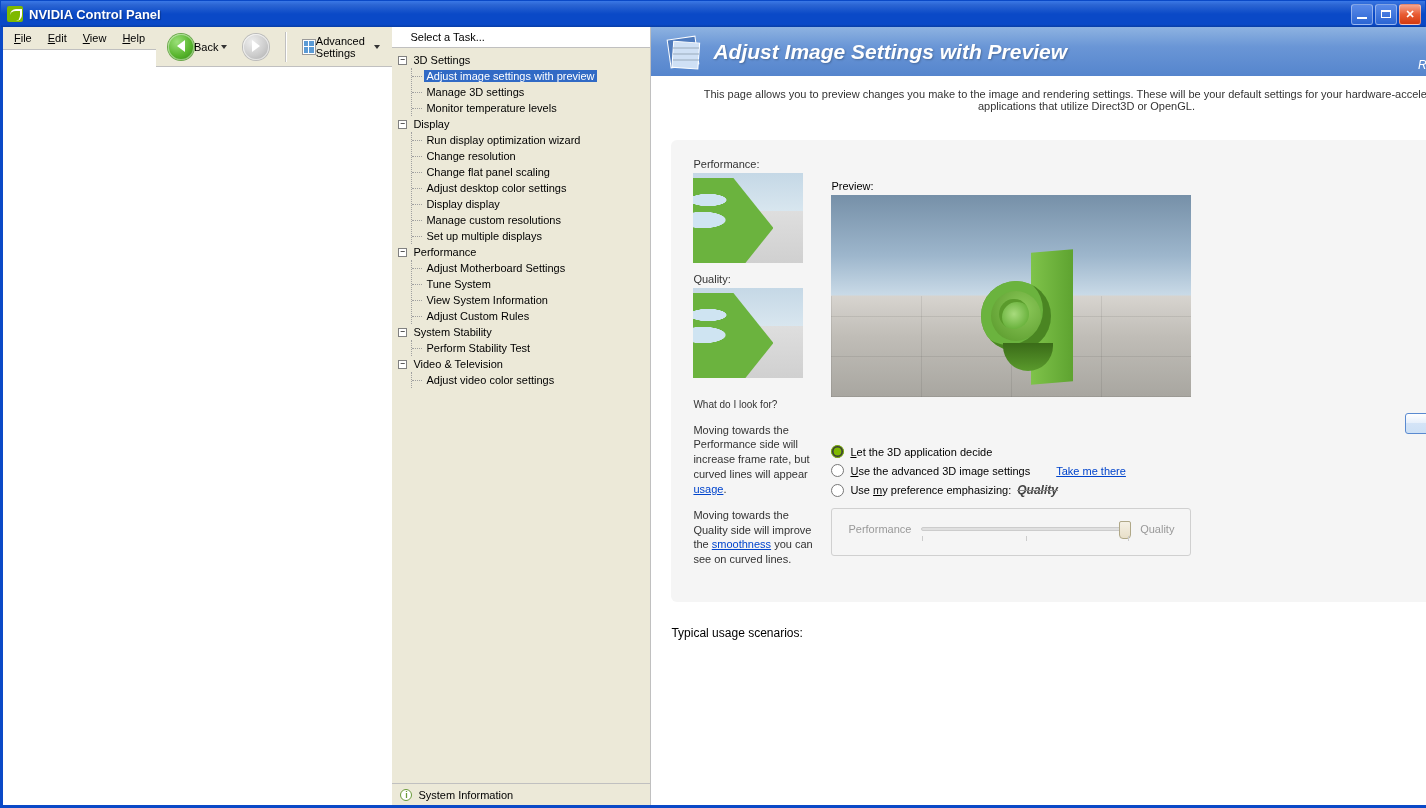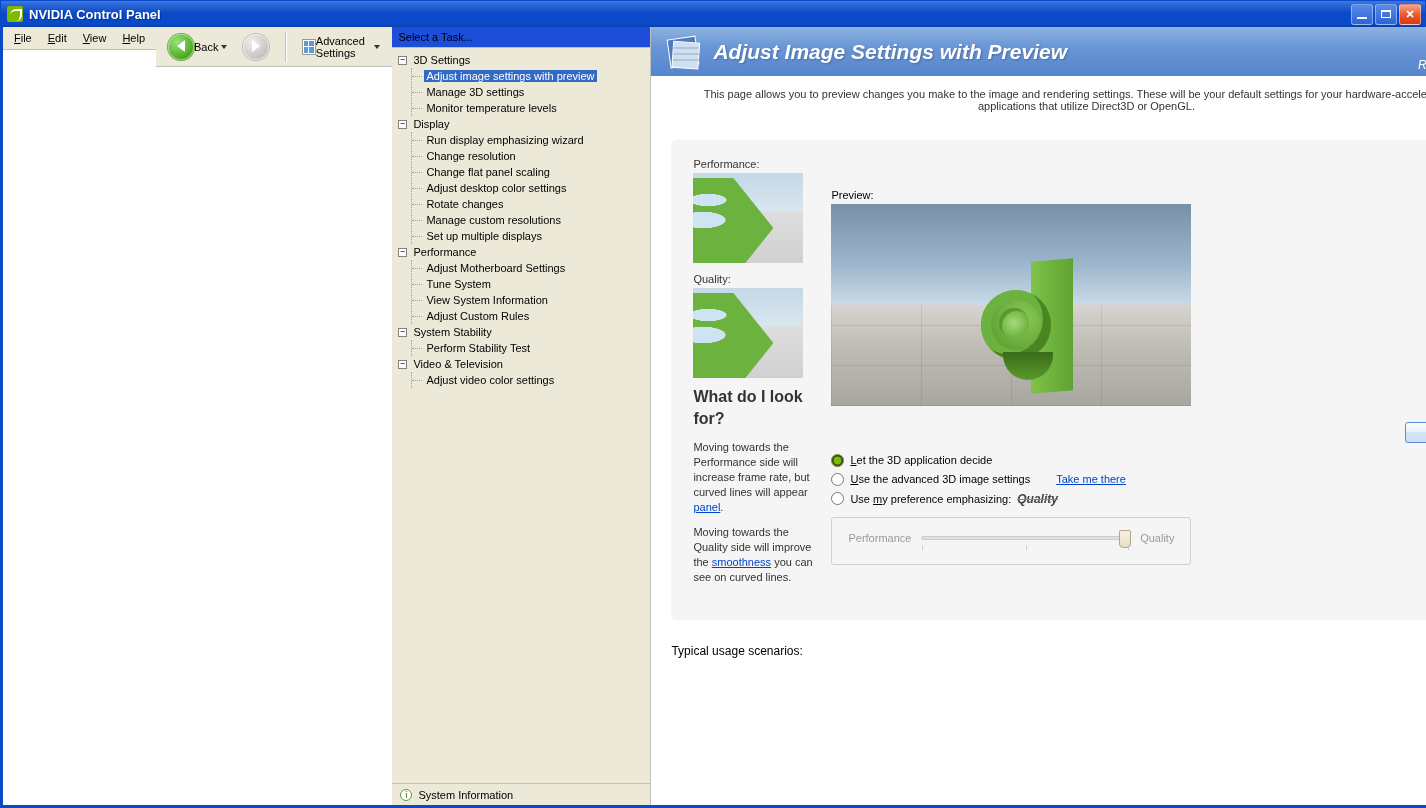--- a/index.html
+++ b/index.html
@@ -37,21 +37,21 @@
 .tbsplit { width:1px; height:30px; background:#c0c0c0; margin:0 6px; box-shadow:1px 0 0 #fff; }
 .advicon { width:20px; height:16px; border:1px solid #9a9a9a; background:#fff; display:grid; grid-template-columns:1fr 1fr; grid-template-rows:1fr 1fr; gap:1px; padding:1px; }
 .advicon div { background:#5b9bd5; }
 .tinychev { width:0; height:0; border-left:3px solid transparent; border-right:3px solid transparent; border-top:4px solid #333; display:inline-block; margin-left:3px; }
 
 
 .main { flex:1; display:flex; min-height:0; }
 
 
 .sidebar { width:259px; background:#ece9d8; border-right:1px solid #c0c0c0; display:flex; flex-direction:column; }
-.sidebar-head { padding:4px 6px; border-bottom:1px solid #c0c0c0; background:#1d4ed8; }
+.sidebar-head { padding:4px 18px; border-bottom:1px solid #c0c0c0; background:#ffffff; }
 .tree { flex:1; overflow:auto; padding:4px 2px 4px 6px; font-size:11px; color:#000; background:#ece9d8; position:relative; }
 .tree-row { display:flex; align-items:center; height:16px; white-space:nowrap; cursor:default; }
 .tree-toggle { width:9px; height:9px; border:1px solid #808080; background:#fff; display:flex; align-items:center; justify-content:center; font-size:8px; line-height:8px; margin-right:4px; color:#000; font-family:monospace; }
 .tree-label { padding:0 2px; }
 .tree-label.selected { background:#316ac5; color:#fff; }
 .tree-children { margin-left:13px; border-left:1px dotted #a0a0a0; padding-left:12px; position:relative; }
 .tree-children .tree-row { position:relative; }
 .tree-children .tree-row::before { content:""; position:absolute; left:-12px; top:8px; width:10px; border-top:1px dotted #a0a0a0; }
 .statusbar { height:22px; border-top:1px solid #c0c0c0; display:flex; align-items:center; padding:0 8px; gap:6px; background:#ece9d8; }
 .infoicon { width:12px; height:12px; border-radius:50%; background:#fff; border:1px solid #6a9a3a; color:#6a9a3a; font-weight:bold; font-size:9px; display:flex; align-items:center; justify-content:center; }
@@ -68,21 +68,21 @@
 .settings-panel { margin: 18px 20px 0 20px; background:#f5f5f5; border-radius:6px; padding:18px 22px 24px 22px; display:flex; gap:16px; align-items:center; width:830px; }
 .perfcol { width:122px; font-size:11px; color:#333; }
 .smlabel { font-size:11px; margin-bottom:3px; }
 .thumb { width:110px; height:90px; background: linear-gradient(180deg,#c5d8e6 0%,#d8e6ef 42%,#dedede 42.5%,#d0d0d0 100%); position:relative; overflow:hidden; }
 .thumb::after { content:""; position:absolute; left:-20px; top:5px; width:100px; height:100px; background:#6bb33e; clip-path: polygon(0 0, 60% 0, 100% 50%, 60% 100%, 0 100%); }
 .thumb .swirl { position:absolute; left:-5px; top:12px; width:60px; height:55px; background:
   radial-gradient(ellipse 45px 15px at 20px 15px, #cfe4f2 40%, transparent 42%),
   radial-gradient(ellipse 55px 20px at 15px 35px, #cfe4f2 40%, transparent 42%);
   z-index:2; }
 .whatlook { font-size:11px; line-height:1.35; }
-.whatlook h4 { font-size:16px; margin:8px 0 4px; font-weight:bold; }
+.whatlook h4 { font-size:10px; margin:20px 0 4px; font-weight:normal; }
 .whatlook a { color:#0044cc; }
 
 .previewcol { flex:1; }
 .preview { width:360px; height:202px; background:linear-gradient(180deg,#7690a8 0%,#9db6cc 30%,#c9dae7 49.5%,#d7d4cf 50%,#c0bdb7 70%,#a8a6a0 100%); position:relative; overflow:hidden; }
 .preview .floor-grid { position:absolute; left:0; right:0; top:50%; bottom:0; background:
   repeating-linear-gradient(90deg, rgba(0,0,0,0.08) 0 1px, transparent 1px 90px),
   repeating-linear-gradient(0deg, rgba(0,0,0,0.08) 0 1px, transparent 1px 40px); }
 .preview .logo3d { position:absolute; left:150px; top:56px; width:110px; height:140px; }
 .preview .logo3d .slab { position:absolute; left:50px; top:0; width:42px; height:132px; background:linear-gradient(90deg,#7fc34a,#5ea330); transform:skewY(-5deg); }
 .preview .logo3d .eye { position:absolute; left:0px; top:30px; width:70px; height:70px; background:radial-gradient(circle at 60% 40%, #8cc95a, #5a9a2c 70%); border-radius:50%; box-shadow:inset -8px -6px 0 0 #4a8522, inset 0 0 0 10px #6bb33e; }
@@ -181,33 +181,33 @@
             <div class="tree-row">
               <span class="tree-label">Monitor temperature levels</span>
             </div>
           </div>
           <div class="tree-row">
             <span class="tree-toggle">−</span>
             <span class="tree-label">Display</span>
           </div>
           <div class="tree-children">
             <div class="tree-row">
-              <span class="tree-label">Run display emphasizing wizard</span>
+              <span class="tree-label">Run display optimization wizard</span>
             </div>
             <div class="tree-row">
               <span class="tree-label">Change resolution</span>
             </div>
             <div class="tree-row">
               <span class="tree-label">Change flat panel scaling</span>
             </div>
             <div class="tree-row">
               <span class="tree-label">Adjust desktop color settings</span>
             </div>
             <div class="tree-row">
-              <span class="tree-label">Rotate changes</span>
+              <span class="tree-label">Display display</span>
             </div>
             <div class="tree-row">
               <span class="tree-label">Manage custom resolutions</span>
             </div>
             <div class="tree-row">
               <span class="tree-label">Set up multiple displays</span>
             </div>
           </div>
           <div class="tree-row">
             <span class="tree-toggle">−</span>
@@ -273,21 +273,21 @@
           <div class="smlabel">Performance:</div>
           <div class="thumb">
               <div class="swirl"></div>
             </div>
           <div class="smlabel" style="margin-top:10px">Quality:</div>
           <div class="thumb">
               <div class="swirl"></div>
             </div>
           <div class="whatlook">
             <h4>What do I look for?</h4>
-            <p><span>Moving towards the Performance side will increase frame rate, but curved lines will appear </span><a href="#">panel</a><span>.</span></p>
+            <p><span>Moving towards the Performance side will increase frame rate, but curved lines will appear </span><a href="#">usage</a><span>.</span></p>
             <p><span>Moving towards the Quality side will improve the </span><a href="#">smoothness</a><span> you can see on curved lines.</span></p>
           </div>
         </div>
 
         <div class="previewcol">
           <div class="smlabel">Preview:</div>
           <div class="preview">
             <div class="floor-grid"></div>
             <div class="logo3d">
               <div class="slab"></div>

